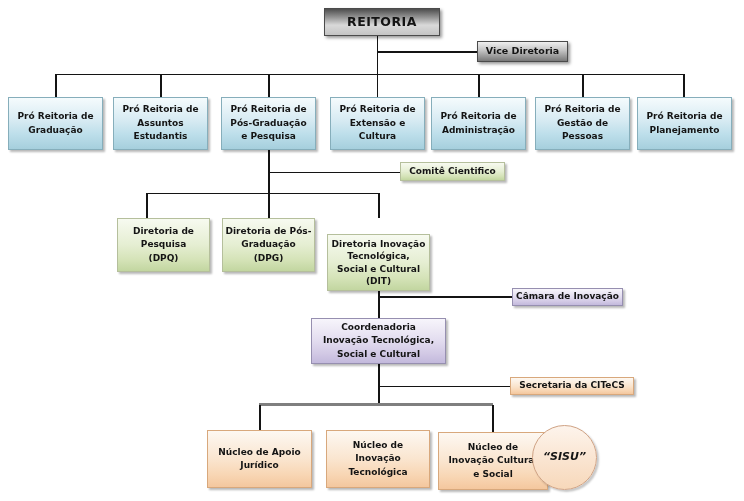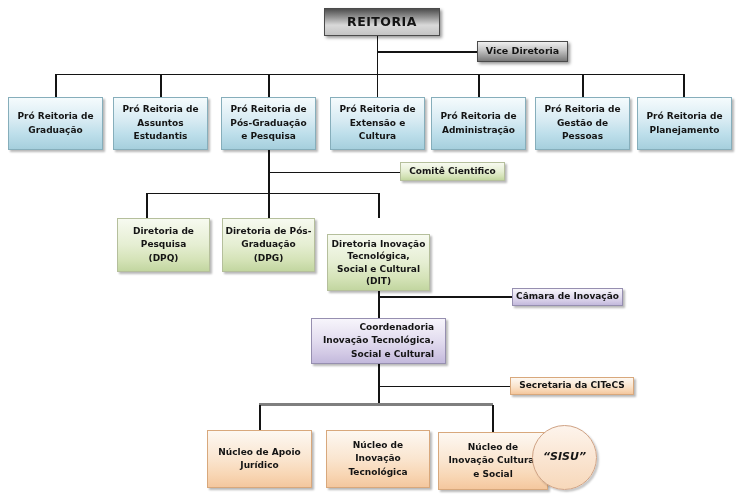--- a/index.html
+++ b/index.html
@@ -19,21 +19,20 @@
     border:1px solid #86aebb;
     background:linear-gradient(180deg,#f5fbfd 0%,#d6eaf2 45%,#bcdeea 72%,#a6cfdd 100%);
   }
   .green{
     border:1px solid #b5bf9c;
     background:linear-gradient(180deg,#f7faf0 0%,#e5eed2 50%,#d5e3b8 78%,#c2d6a0 100%);
   }
   .purple{
     border:1px solid #968fb0;
     background:linear-gradient(180deg,#f7f5fb 0%,#e2dcef 50%,#d2c9e5 78%,#c3b9dc 100%);
-    text-align:right;
   }
   .orange{
     border:1px solid #d8a87c;
     background:linear-gradient(180deg,#fdf8f2 0%,#fae5cf 50%,#f8d6b4 78%,#f4c79e 100%);
   }
   .gray-root{
     border:1px solid #4b4b4b;
     background:linear-gradient(180deg,#4e4e4e 0%,#909090 30%,#d9d9d9 62%,#c4c4c4 100%);
     font-size:12.5px;letter-spacing:0.5px;
     box-shadow:2px 2px 3px rgba(0,0,0,0.4);

